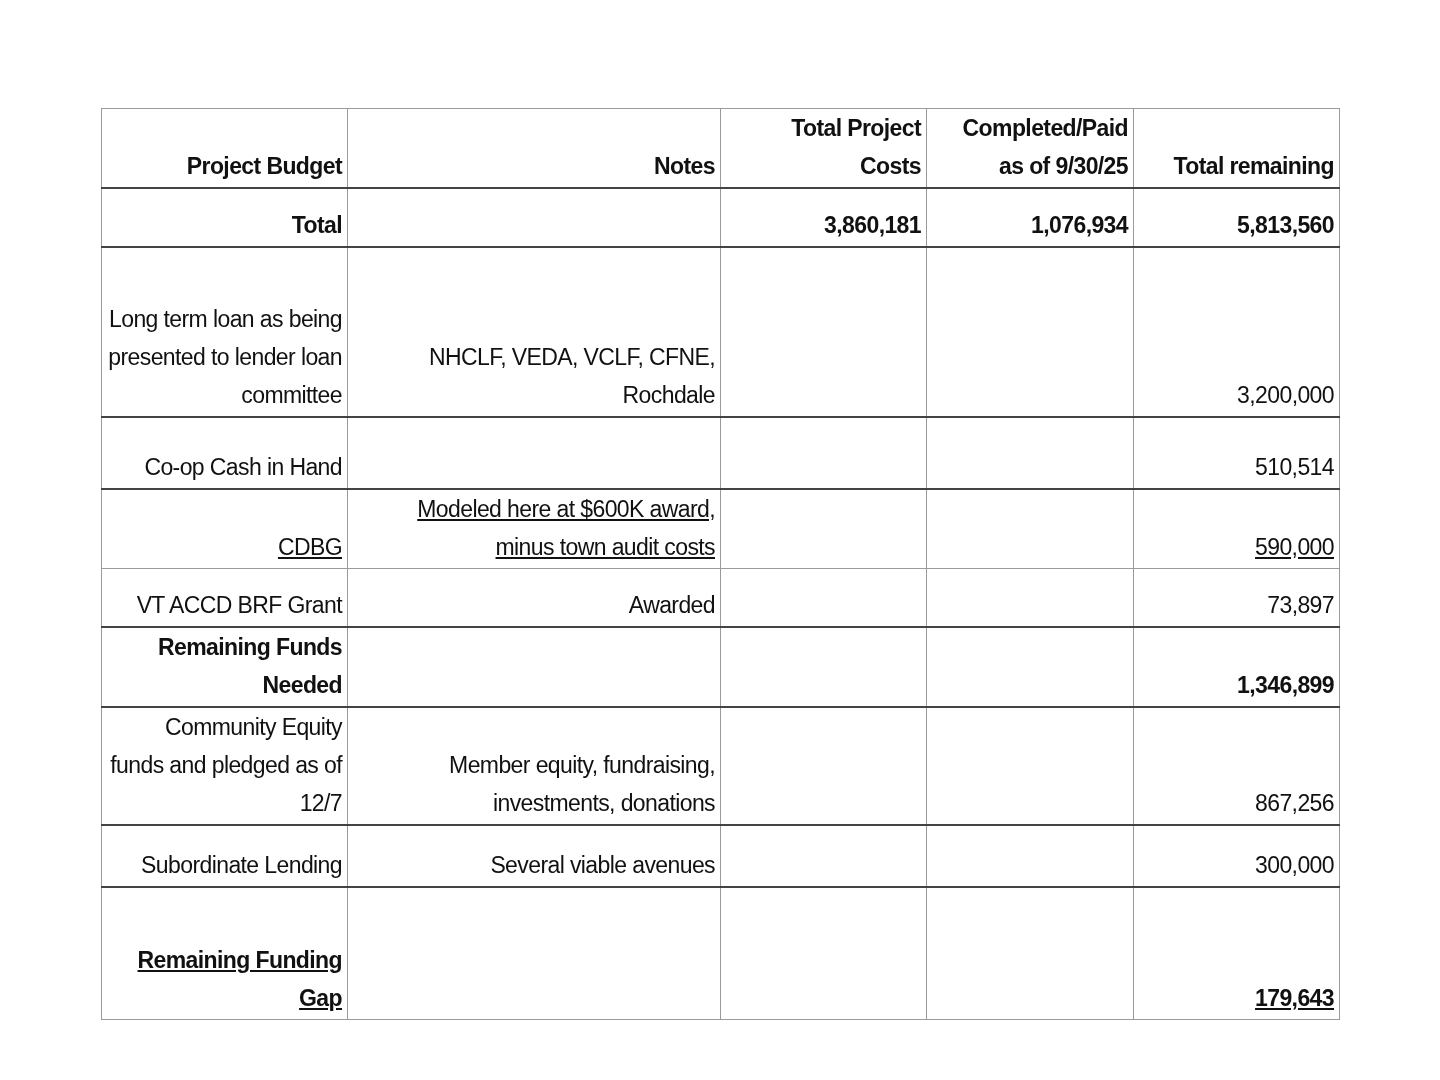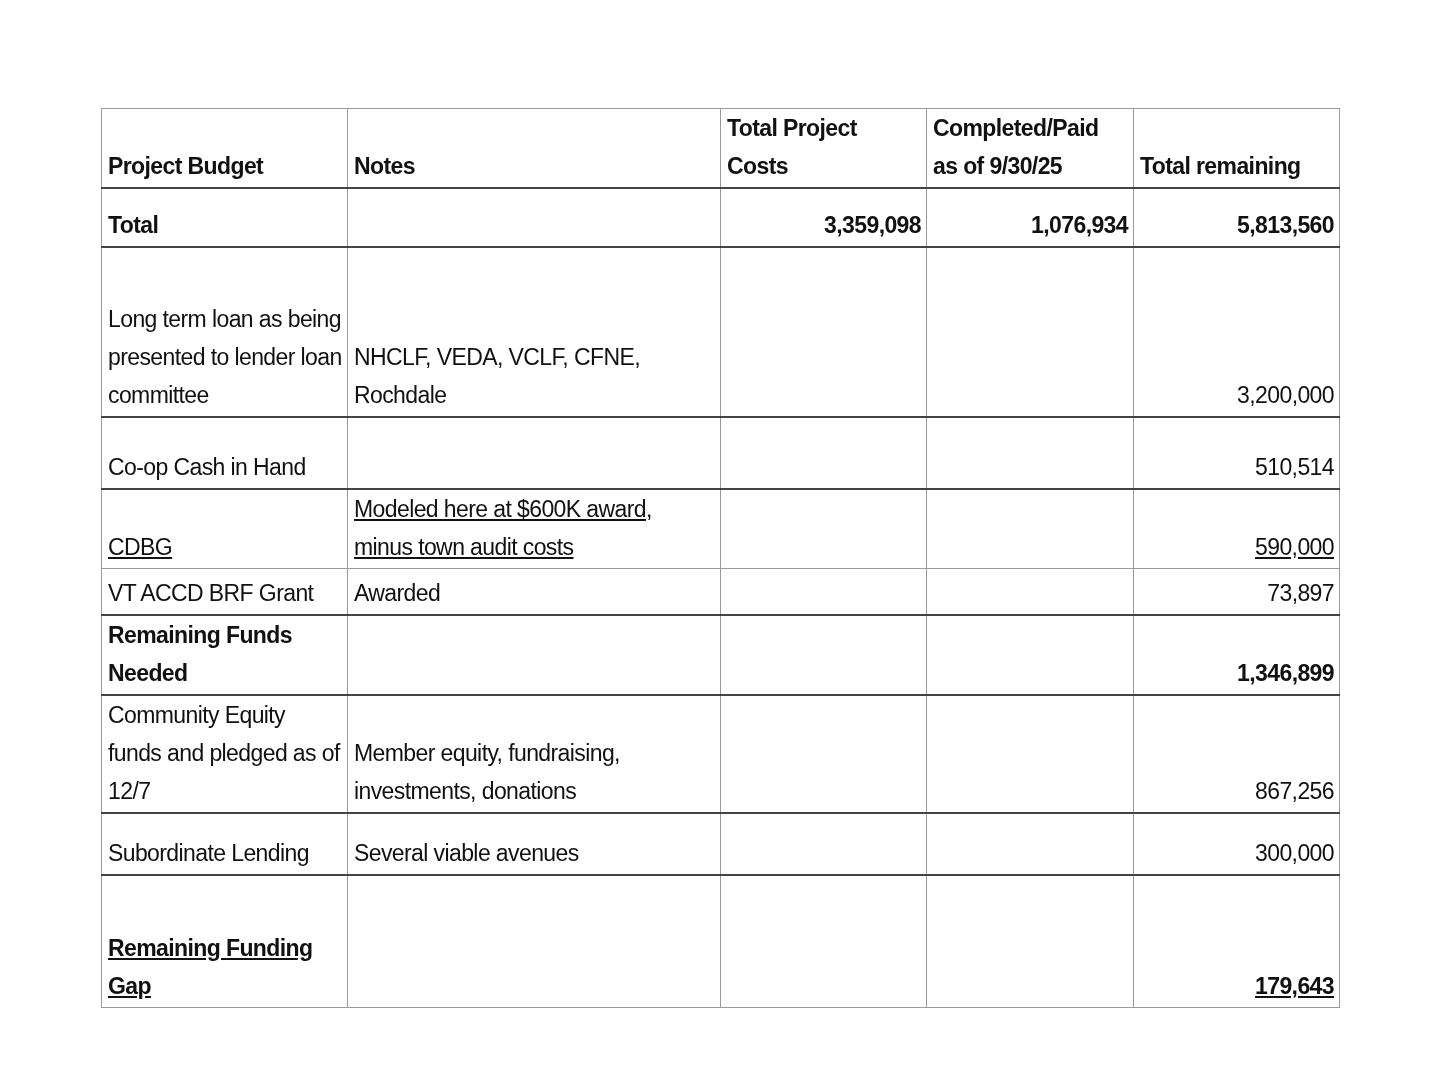--- a/index.html
+++ b/index.html
@@ -3,21 +3,21 @@
 <meta charset="utf-8">
 <style>
   html, body { margin:0; padding:0; background:#ffffff; }
   body { width:1440px; height:1080px; position:relative; overflow:hidden;
          font-family:"Liberation Sans", "DejaVu Sans", sans-serif; color:#111; }
   #budget-table { position:absolute; left:101px; top:108px; width:1238px;
                   border-collapse:collapse; table-layout:fixed; font-size:23px; }
   #budget-table td { border-left:1px solid #9a9a9a; border-right:1px solid #9a9a9a;
                      border-bottom:2px solid #444; vertical-align:bottom;
                      padding:0 5px 2px 6px; line-height:38px; overflow:hidden;
-                     letter-spacing:-0.6px; }
+                     letter-spacing:-0.6px;text-align:right; }
   #budget-table tr.thin td { border-bottom:1px solid #9a9a9a;text-decoration:underline; }
   #budget-table tr.header td { border-top:1px solid #9a9a9a; }
   .num { text-align:right; }
   .bold { font-weight:bold; }
   col.c1 { width:246px; } col.c2 { width:373px; } col.c3 { width:206px; }
   col.c4 { width:207px; } col.c5 { width:206px; }
 </style>
 </head>
 <body>
 
@@ -33,21 +33,21 @@
       <tr class="header" style="height:71px">
     <td class="bold">Project Budget</td>
     <td class="bold">Notes</td>
     <td class="bold">Total Project Costs</td>
     <td class="bold">Completed/Paid as of 9/30/25</td>
     <td class="bold">Total remaining</td>
   </tr>
   <tr style="height:59px">
     <td class="bold">Total</td>
     <td></td>
-    <td class="num bold">3,359,098</td>
+    <td class="num bold">3,860,181</td>
     <td class="num bold">1,076,934</td>
     <td class="num bold">5,813,560</td>
   </tr>
   <tr style="height:170px">
     <td>Long term loan as being presented to lender loan committee</td>
     <td>NHCLF, VEDA, VCLF, CFNE, Rochdale</td>
     <td class="num"></td>
     <td class="num"></td>
     <td class="num">3,200,000</td>
   </tr>
@@ -58,21 +58,21 @@
     <td class="num"></td>
     <td class="num">510,514</td>
   </tr>
   <tr class="thin" style="height:74px">
     <td>CDBG</td>
     <td>Modeled here at $600K award, minus town audit costs</td>
     <td class="num"></td>
     <td class="num"></td>
     <td class="num">590,000</td>
   </tr>
-  <tr style="height:46px">
+  <tr style="height:58px">
     <td>VT ACCD BRF Grant</td>
     <td>Awarded</td>
     <td class="num"></td>
     <td class="num"></td>
     <td class="num">73,897</td>
   </tr>
   <tr style="height:62px">
     <td class="bold">Remaining Funds Needed</td>
     <td></td>
     <td class="num"></td>

